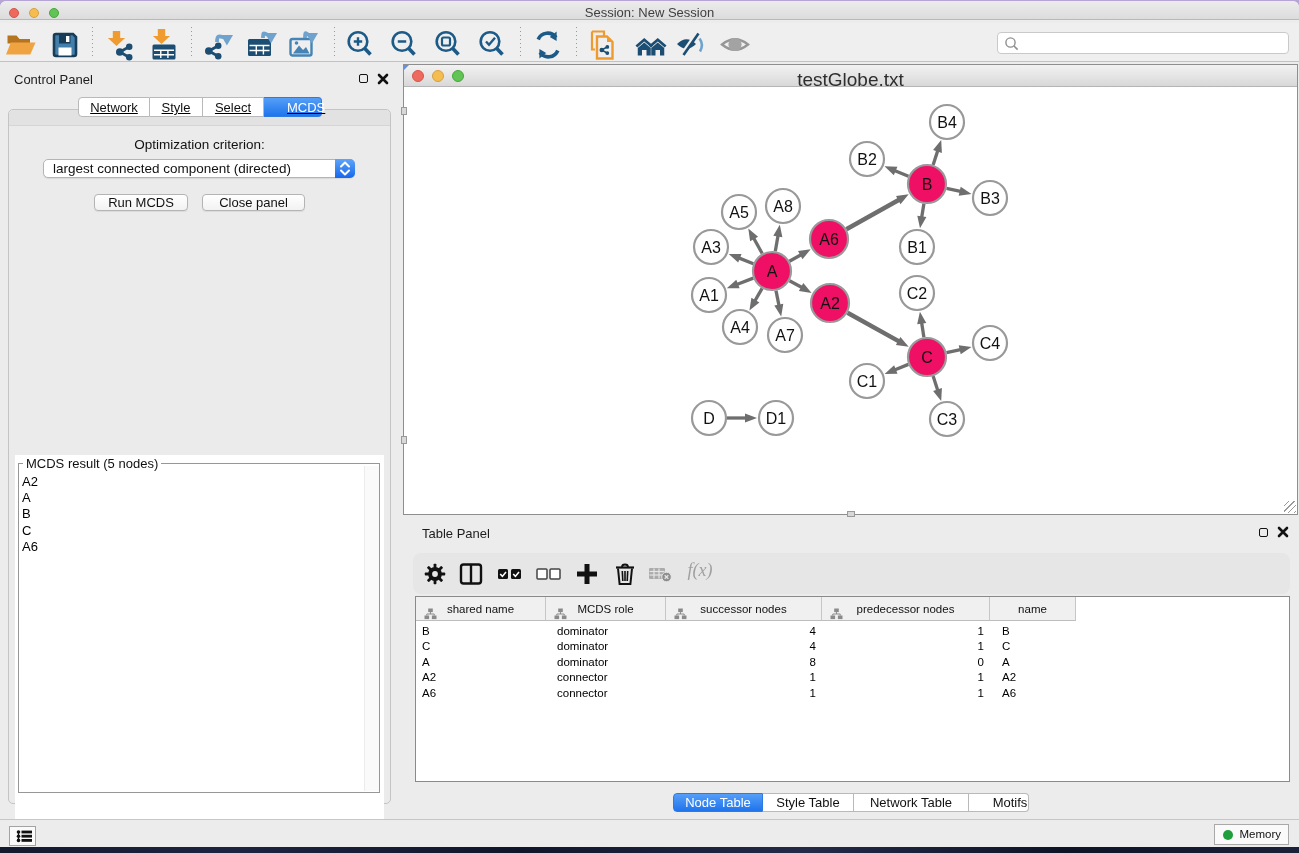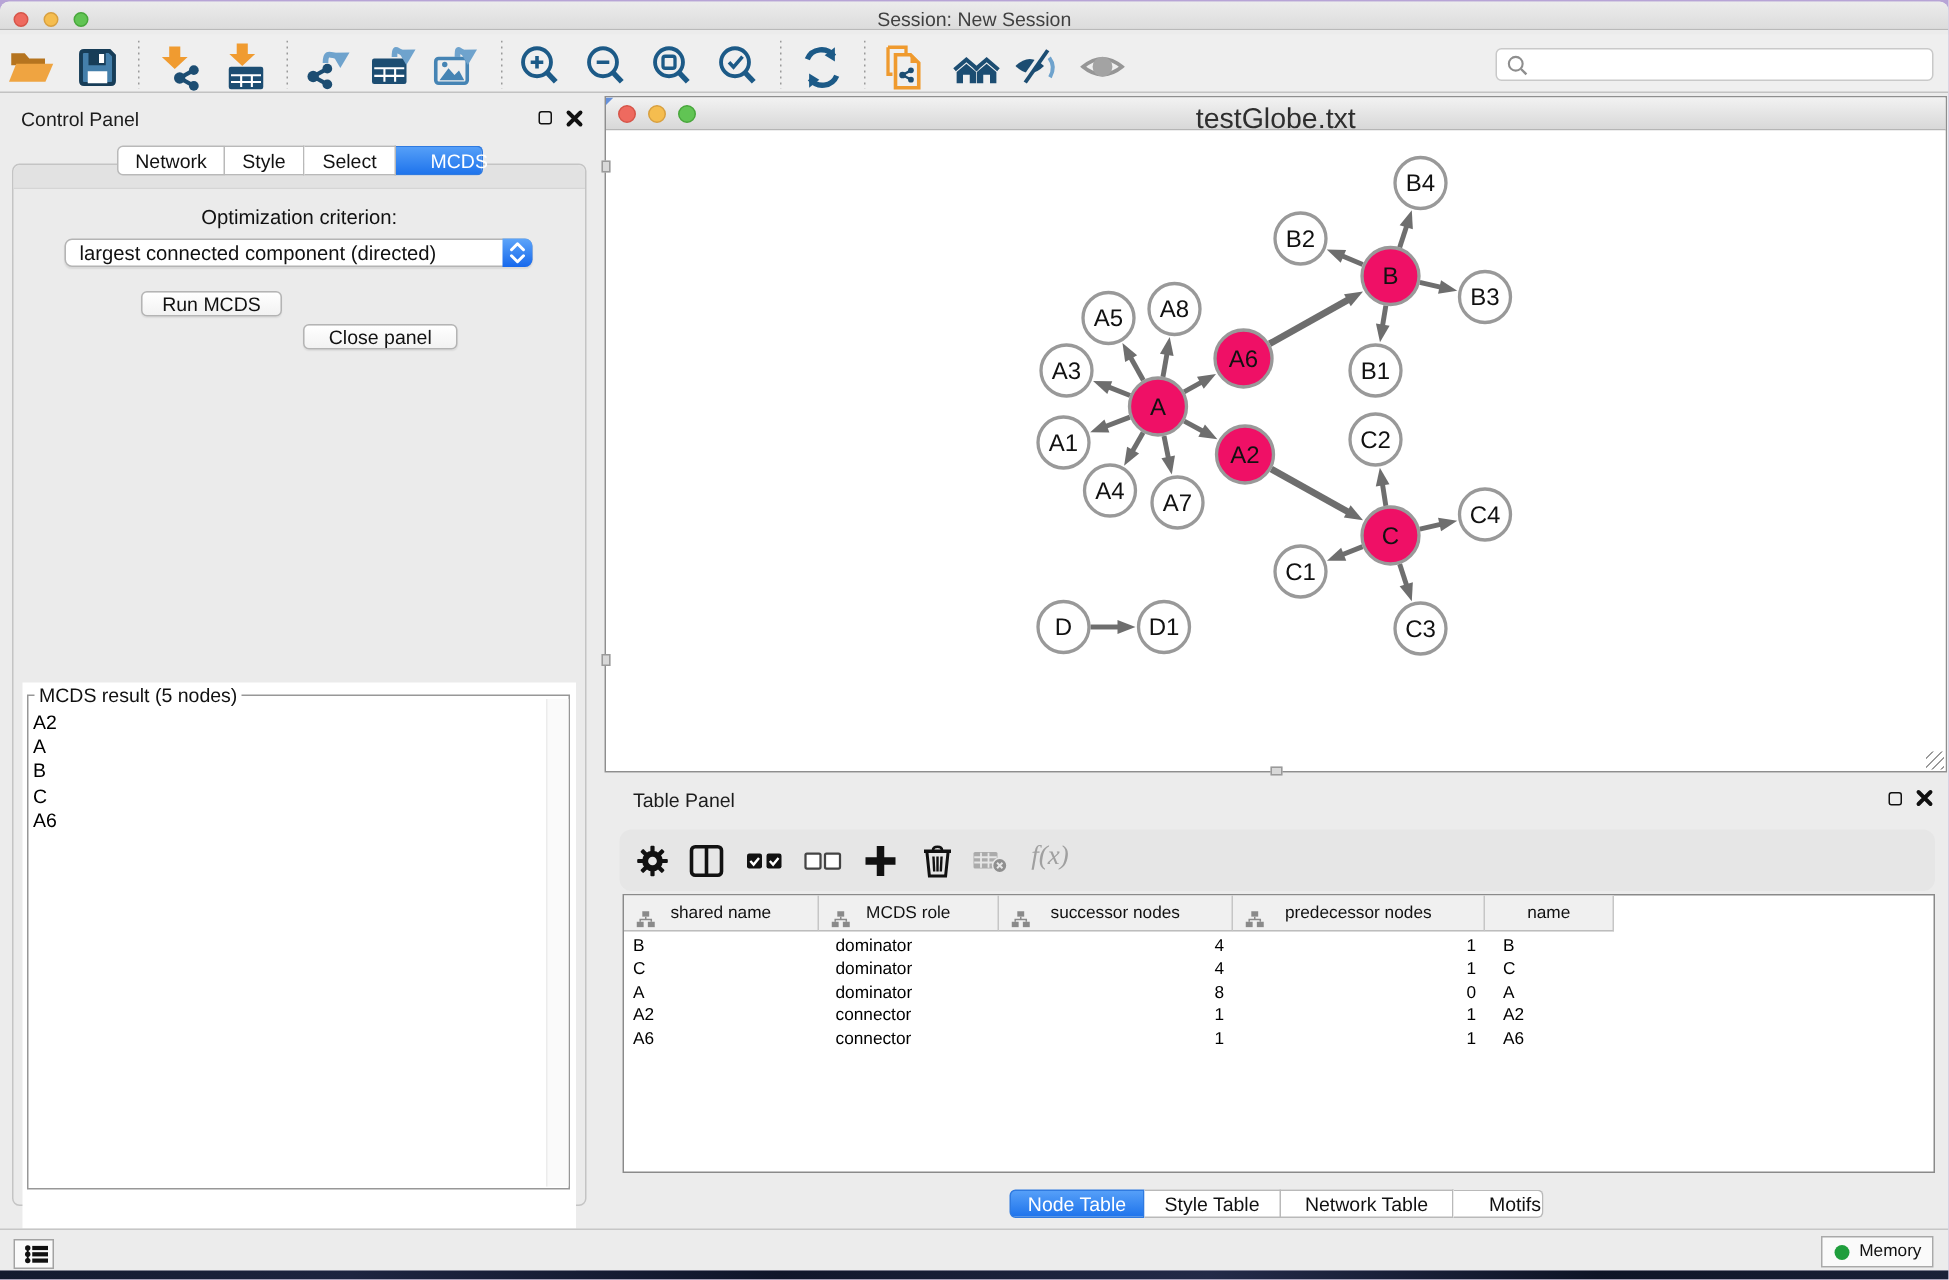--- a/index.html
+++ b/index.html
@@ -33,32 +33,32 @@
   #cp-body { left:8px; top:108px; width:383px; height:695px; background:#ebebeb;
      border:1px solid #c4c4c4; border-radius:5px; }
   #cp-body .topstrip { left:0; top:0; width:100%; height:16px; background:#e2e2e2;
      border-bottom:1px solid #d5d5d5; border-radius:5px 5px 0 0; }
   .tabrow { display:flex; }
   .tab { height:20px; line-height:19px; font-size:13px; color:#111; background:#fff;
      border:1px solid #b9b9b9; border-left:none; text-align:center; }
   .tab.first { border-left:1px solid #b9b9b9; border-radius:4px 0 0 4px; }
   .tab.last  { border-radius:0 4px 4px 0;padding-left:23px; }
   .tab.sel { background:linear-gradient(#559ff8,#1f74ec); color:#fff; border-color:#2f7ae0; }
-  #cp-tabs { left:78px; top:96px; }
+  #cp-tabs { left:78px; top:96px;text-decoration:underline; }
   #opt-label { left:9px; top:136px; width:381px; text-align:center; font-size:13.5px; color:#111; }
   #dropdown { left:43px; top:158px; width:312px; height:19px; background:#fff;
      border:1px solid #b4b4b4; border-radius:5px; box-shadow:0 1px 1px rgba(0,0,0,.08); }
   #dropdown .txt { left:9px; top:1px; font-size:13.5px; color:#111; }
   #dropdown .step { right:-1px; top:-1px; width:20px; height:19px;
      background:linear-gradient(#5ea5f9,#1668ec); border-radius:0 5px 5px 0; }
   .btn { height:17px; background:linear-gradient(#ffffff,#f2f2f2); border:1px solid #b4b4b4;
      border-radius:4px; font-size:13px; color:#111; text-align:center; line-height:15px;
      box-shadow:0 1px 1px rgba(0,0,0,.07); }
   #btn-run { left:94px; top:193px; width:94px; }
-  #btn-close { left:202px; top:193px; width:103px;margin-top:22px; }
+  #btn-close { left:202px; top:193px; width:103px; }
   
   #mcds-box { left:15px; top:454px; width:369px; height:419px; background:#fff; }
   #mcds-border { left:3px; top:8px; width:362px; height:330px; border:1px solid #979797; }
   #mcds-legend { left:8px; top:1px; background:#fff; padding:0 3px; font-size:13px; color:#111; }
   #mcds-scroll { right:5px; top:11px; width:15px; height:325px; background:#fafafa;
      border-left:1px solid #ececec; }
   #mcds-list { left:7px; top:19px; font-size:13px; color:#000; line-height:16.2px; }
   
   #netwin { left:403px; top:63px; width:895px; height:451px; background:#fff;
      border:1px solid #8e8e8e; }

